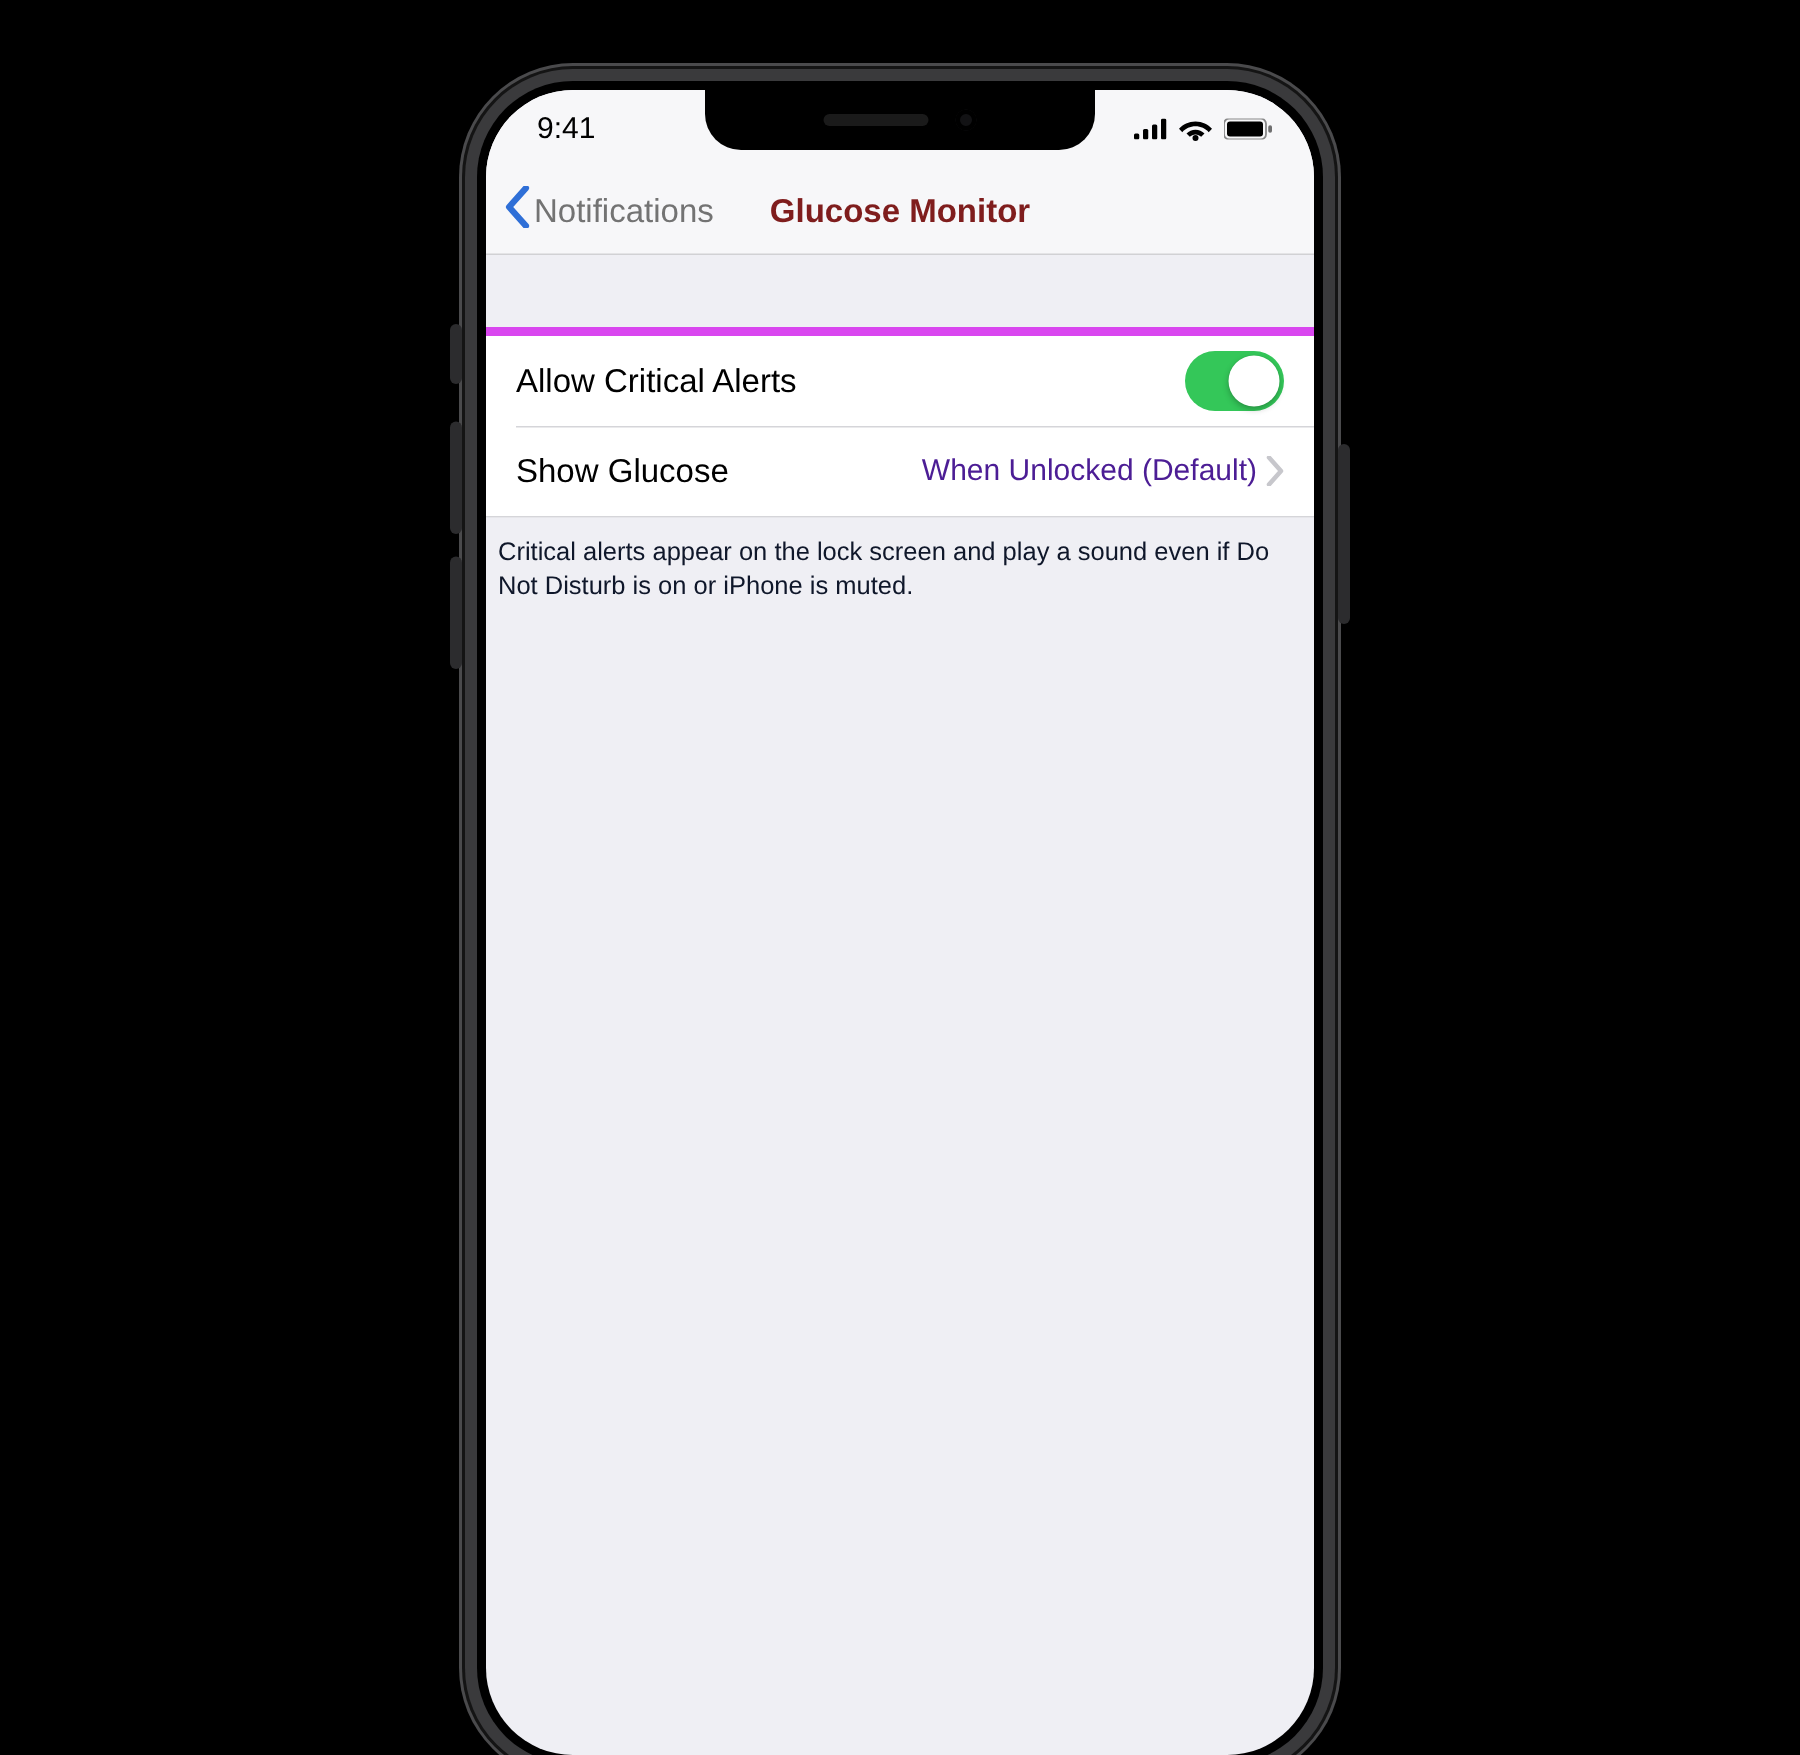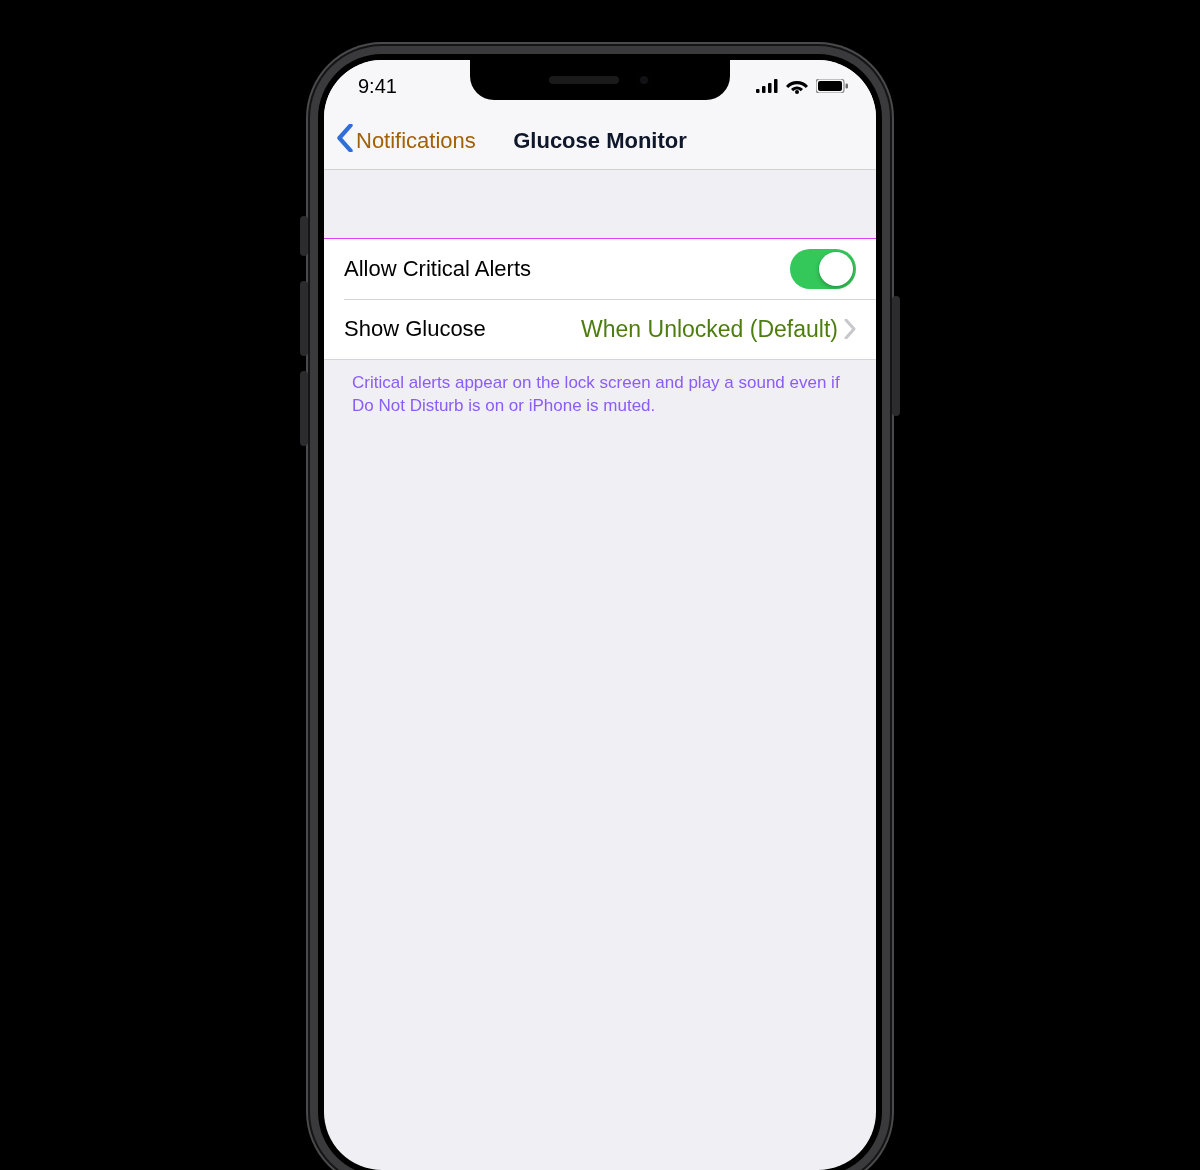--- a/index.html
+++ b/index.html
@@ -109,42 +109,41 @@
     height: 58px;
     display: flex;
     align-items: center;
     background: #f7f7f9;
     border-bottom: 1px solid #d1d1d4;
     padding: 0 12px;
   }
   .back-btn {
     display: flex;
     align-items: center;
-    color: #a16207;
+    color: #737373;
     font-size: 22px;
     gap: 2px;
     cursor: pointer;
   }
   .back-btn svg { width: 18px; height: 28px; }
   .nav-title {
     position: absolute;
     left: 50%;
     transform: translateX(-50%);
     font-size: 22px;
     font-weight: 600;
-    color: #0f172a;
+    color: #7f1d1d;
   }
 
   
   .group-spacer { height: 48px; }
   .group {
     background: #fff;
-    border-top: 1px solid #d946ef;
+    border-top: 6px solid #d946ef;
     border-bottom: 1px solid #d5d5d9;
-    margin-top: 20px;
   }
   .row {
     display: flex;
     align-items: center;
     min-height: 60px;
     padding: 0 20px;
     position: relative;
   }
   .row + .row::before {
     content: "";
@@ -153,36 +152,36 @@
     height: 1px;
     background: #d5d5d9;
   }
   .row-label {
     flex: 0 0 auto;
     font-size: 22px;
     color: #000;
   }
   .row-value {
     margin-left: auto;
-    font-size: 23px;
-    color: #4d7c0f;
+    font-size: 20px;
+    color: #4c1d95;
     padding-right: 6px;
   }
   .chevron {
     color: #c7c7cc;
     display: flex;
     align-items: center;
   }
   .chevron svg { width: 12px; height: 20px; }
 
   .footer-text {
-    padding: 12px 20px 28px 28px;
+    padding: 12px 20px 28px 8px;
     font-size: 17px;
     line-height: 1.35;
-    color: #8b5cf6;
+    color: #0f172a;
   }
 
   
   .toggle {
     margin-left: auto;
     width: 66px; height: 40px;
     border-radius: 20px;
     position: relative;
     cursor: pointer;
   }

